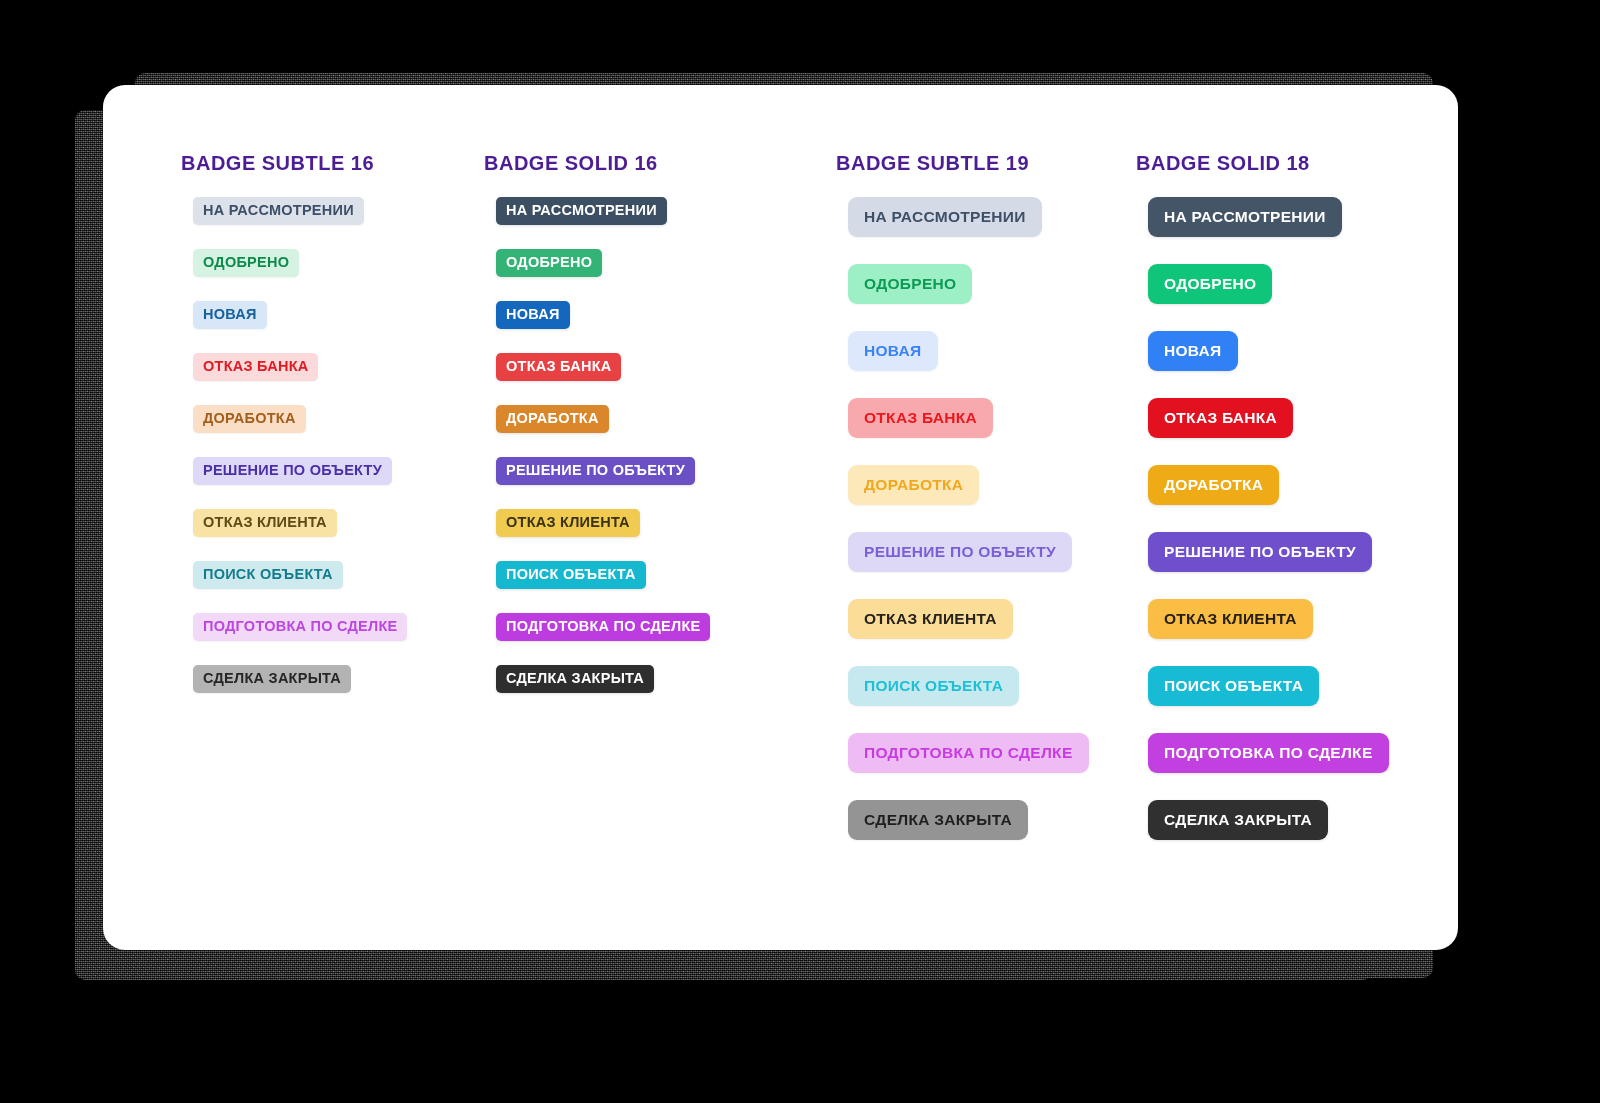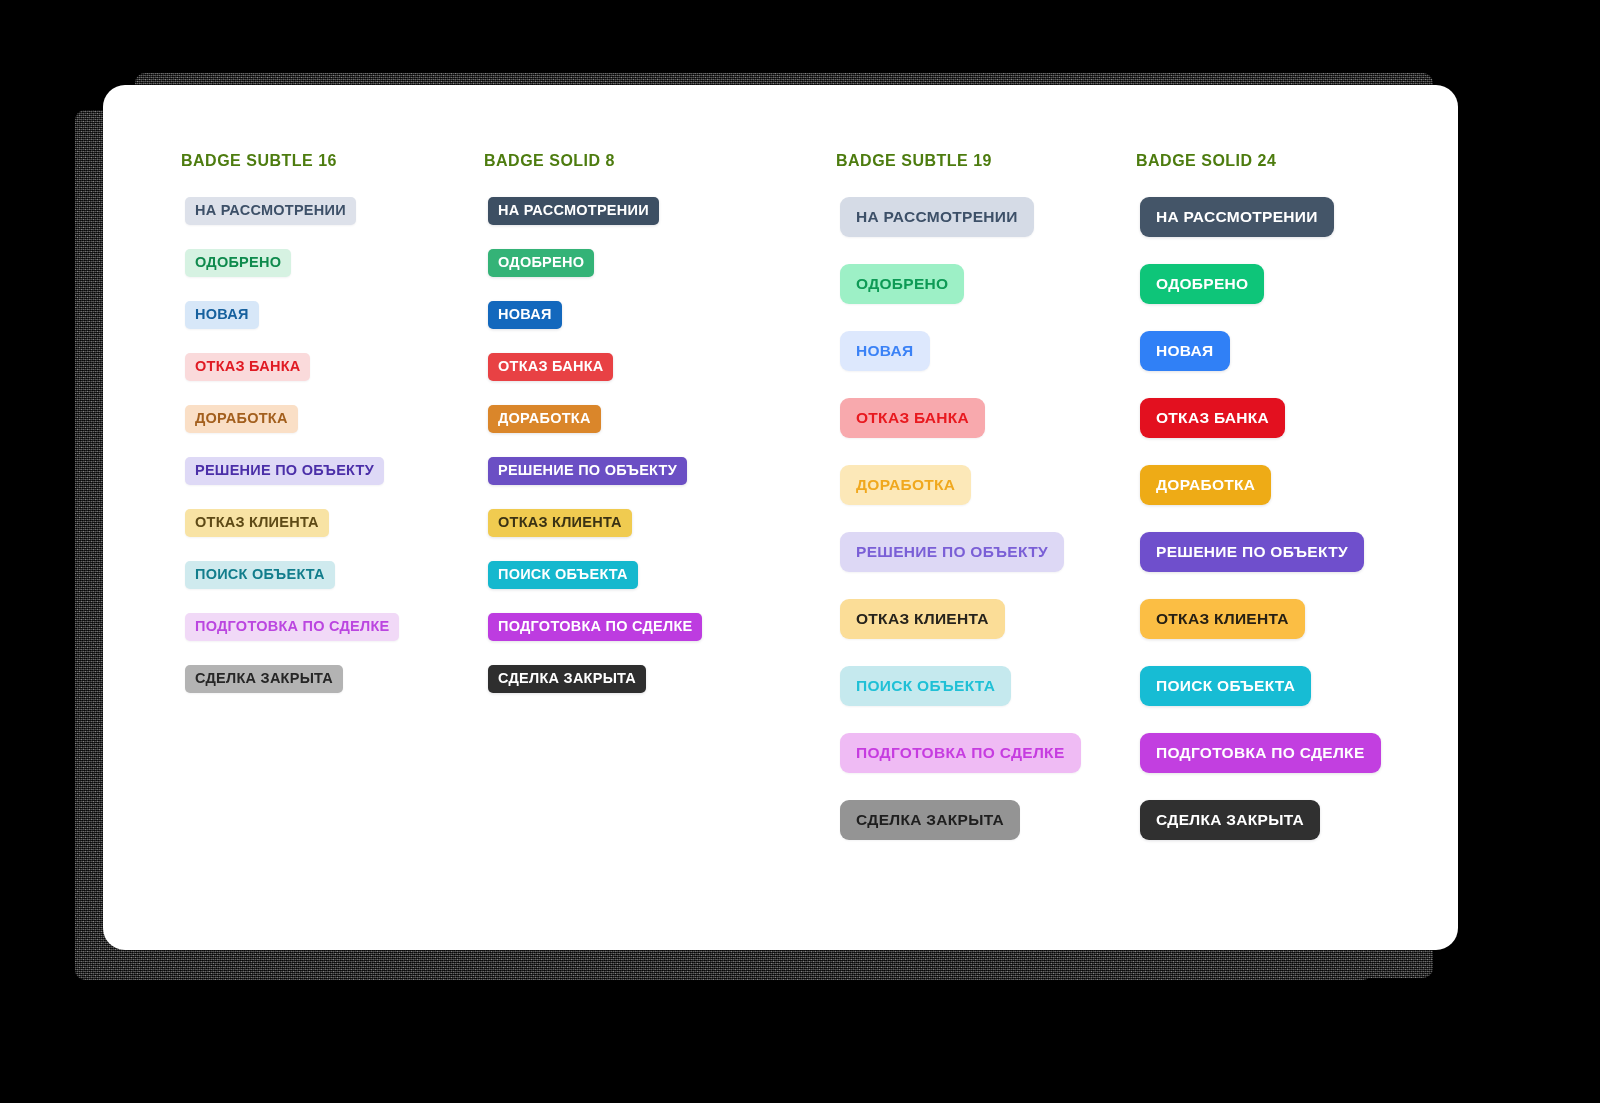--- a/index.html
+++ b/index.html
@@ -50,28 +50,28 @@
   .column { position: absolute; top: 0; }
   .col-0 { left: 78px;   }
   .col-1 { left: 381px;  }
   .col-2 { left: 733px;  }
   .col-3 { left: 1033px; }
 
   .col-title {
     position: absolute;
     top: 67px;
     white-space: nowrap;
-    font-size: 16px;
+    font-size: 20px;
     font-weight: 700;
     letter-spacing: .5px;
-    color: #4d7c0f;
+    color: #4c1d95;
     font-family: "Liberation Sans", sans-serif;
   }
 
-  .badge-stack { position: absolute; top: 112px; left: 4px; }
+  .badge-stack { position: absolute; top: 112px; left: 12px; }
 
   .badge {
     display: block;
     width: max-content;
     white-space: nowrap;
     font-family: "Liberation Sans", sans-serif;
     font-weight: 700;
   }
 
   
@@ -117,21 +117,21 @@
           <span class="badge" style="background: rgb(250, 218, 219); color: rgb(224, 27, 36);">ОТКАЗ БАНКА</span>
           <span class="badge" style="background: rgb(250, 223, 198); color: rgb(163, 95, 29);">ДОРАБОТКА</span>
           <span class="badge" style="background: rgb(222, 217, 246); color: rgb(75, 47, 168);">РЕШЕНИЕ ПО ОБЪЕКТУ</span>
           <span class="badge" style="background: rgb(248, 227, 164); color: rgb(94, 74, 22);">ОТКАЗ КЛИЕНТА</span>
           <span class="badge" style="background: rgb(207, 234, 238); color: rgb(18, 125, 140);">ПОИСК ОБЪЕКТА</span>
           <span class="badge" style="background: rgb(241, 217, 247); color: rgb(187, 70, 224);">ПОДГОТОВКА ПО СДЕЛКЕ</span>
           <span class="badge" style="background: rgb(179, 179, 179); color: rgb(38, 38, 38);">СДЕЛКА ЗАКРЫТА</span>
         </div>
       </div>
       <div class="column col-1">
-        <div class="col-title">BADGE SOLID 8</div>
+        <div class="col-title">BADGE SOLID 16</div>
         <div class="badge-stack size-16 variant-solid">
           <span class="badge" style="background: rgb(61, 79, 99); color: rgb(255, 255, 255);">НА РАССМОТРЕНИИ</span>
           <span class="badge" style="background: rgb(52, 179, 119); color: rgb(255, 255, 255);">ОДОБРЕНО</span>
           <span class="badge" style="background: rgb(19, 104, 189); color: rgb(255, 255, 255);">НОВАЯ</span>
           <span class="badge" style="background: rgb(232, 65, 68); color: rgb(255, 255, 255);">ОТКАЗ БАНКА</span>
           <span class="badge" style="background: rgb(218, 134, 42); color: rgb(255, 255, 255);">ДОРАБОТКА</span>
           <span class="badge" style="background: rgb(107, 79, 196); color: rgb(255, 255, 255);">РЕШЕНИЕ ПО ОБЪЕКТУ</span>
           <span class="badge" style="background: rgb(240, 203, 80); color: rgb(58, 50, 20);">ОТКАЗ КЛИЕНТА</span>
           <span class="badge" style="background: rgb(21, 184, 206); color: rgb(255, 255, 255);">ПОИСК ОБЪЕКТА</span>
           <span class="badge" style="background: rgb(189, 60, 224); color: rgb(255, 255, 255);">ПОДГОТОВКА ПО СДЕЛКЕ</span>
@@ -147,21 +147,21 @@
           <span class="badge" style="background: rgb(248, 169, 173); color: rgb(232, 25, 31);">ОТКАЗ БАНКА</span>
           <span class="badge" style="background: rgb(252, 232, 184); color: rgb(240, 168, 30);">ДОРАБОТКА</span>
           <span class="badge" style="background: rgb(221, 216, 245); color: rgb(122, 95, 214);">РЕШЕНИЕ ПО ОБЪЕКТУ</span>
           <span class="badge" style="background: rgb(251, 221, 151); color: rgb(38, 35, 28);">ОТКАЗ КЛИЕНТА</span>
           <span class="badge" style="background: rgb(197, 233, 238); color: rgb(31, 192, 214);">ПОИСК ОБЪЕКТА</span>
           <span class="badge" style="background: rgb(239, 187, 244); color: rgb(198, 60, 224);">ПОДГОТОВКА ПО СДЕЛКЕ</span>
           <span class="badge" style="background: rgb(148, 148, 148); color: rgb(31, 31, 31);">СДЕЛКА ЗАКРЫТА</span>
         </div>
       </div>
       <div class="column col-3">
-        <div class="col-title">BADGE SOLID 24</div>
+        <div class="col-title">BADGE SOLID 18</div>
         <div class="badge-stack size-24 variant-solid">
           <span class="badge" style="background: rgb(68, 85, 104); color: rgb(255, 255, 255);">НА РАССМОТРЕНИИ</span>
           <span class="badge" style="background: rgb(14, 197, 121); color: rgb(255, 255, 255);">ОДОБРЕНО</span>
           <span class="badge" style="background: rgb(48, 128, 246); color: rgb(255, 255, 255);">НОВАЯ</span>
           <span class="badge" style="background: rgb(227, 16, 31); color: rgb(255, 255, 255);">ОТКАЗ БАНКА</span>
           <span class="badge" style="background: rgb(238, 171, 22); color: rgb(255, 255, 255);">ДОРАБОТКА</span>
           <span class="badge" style="background: rgb(111, 79, 204); color: rgb(255, 255, 255);">РЕШЕНИЕ ПО ОБЪЕКТУ</span>
           <span class="badge" style="background: rgb(251, 190, 68); color: rgb(38, 32, 20);">ОТКАЗ КЛИЕНТА</span>
           <span class="badge" style="background: rgb(23, 188, 212); color: rgb(255, 255, 255);">ПОИСК ОБЪЕКТА</span>
           <span class="badge" style="background: rgb(194, 63, 224); color: rgb(255, 255, 255);">ПОДГОТОВКА ПО СДЕЛКЕ</span>

